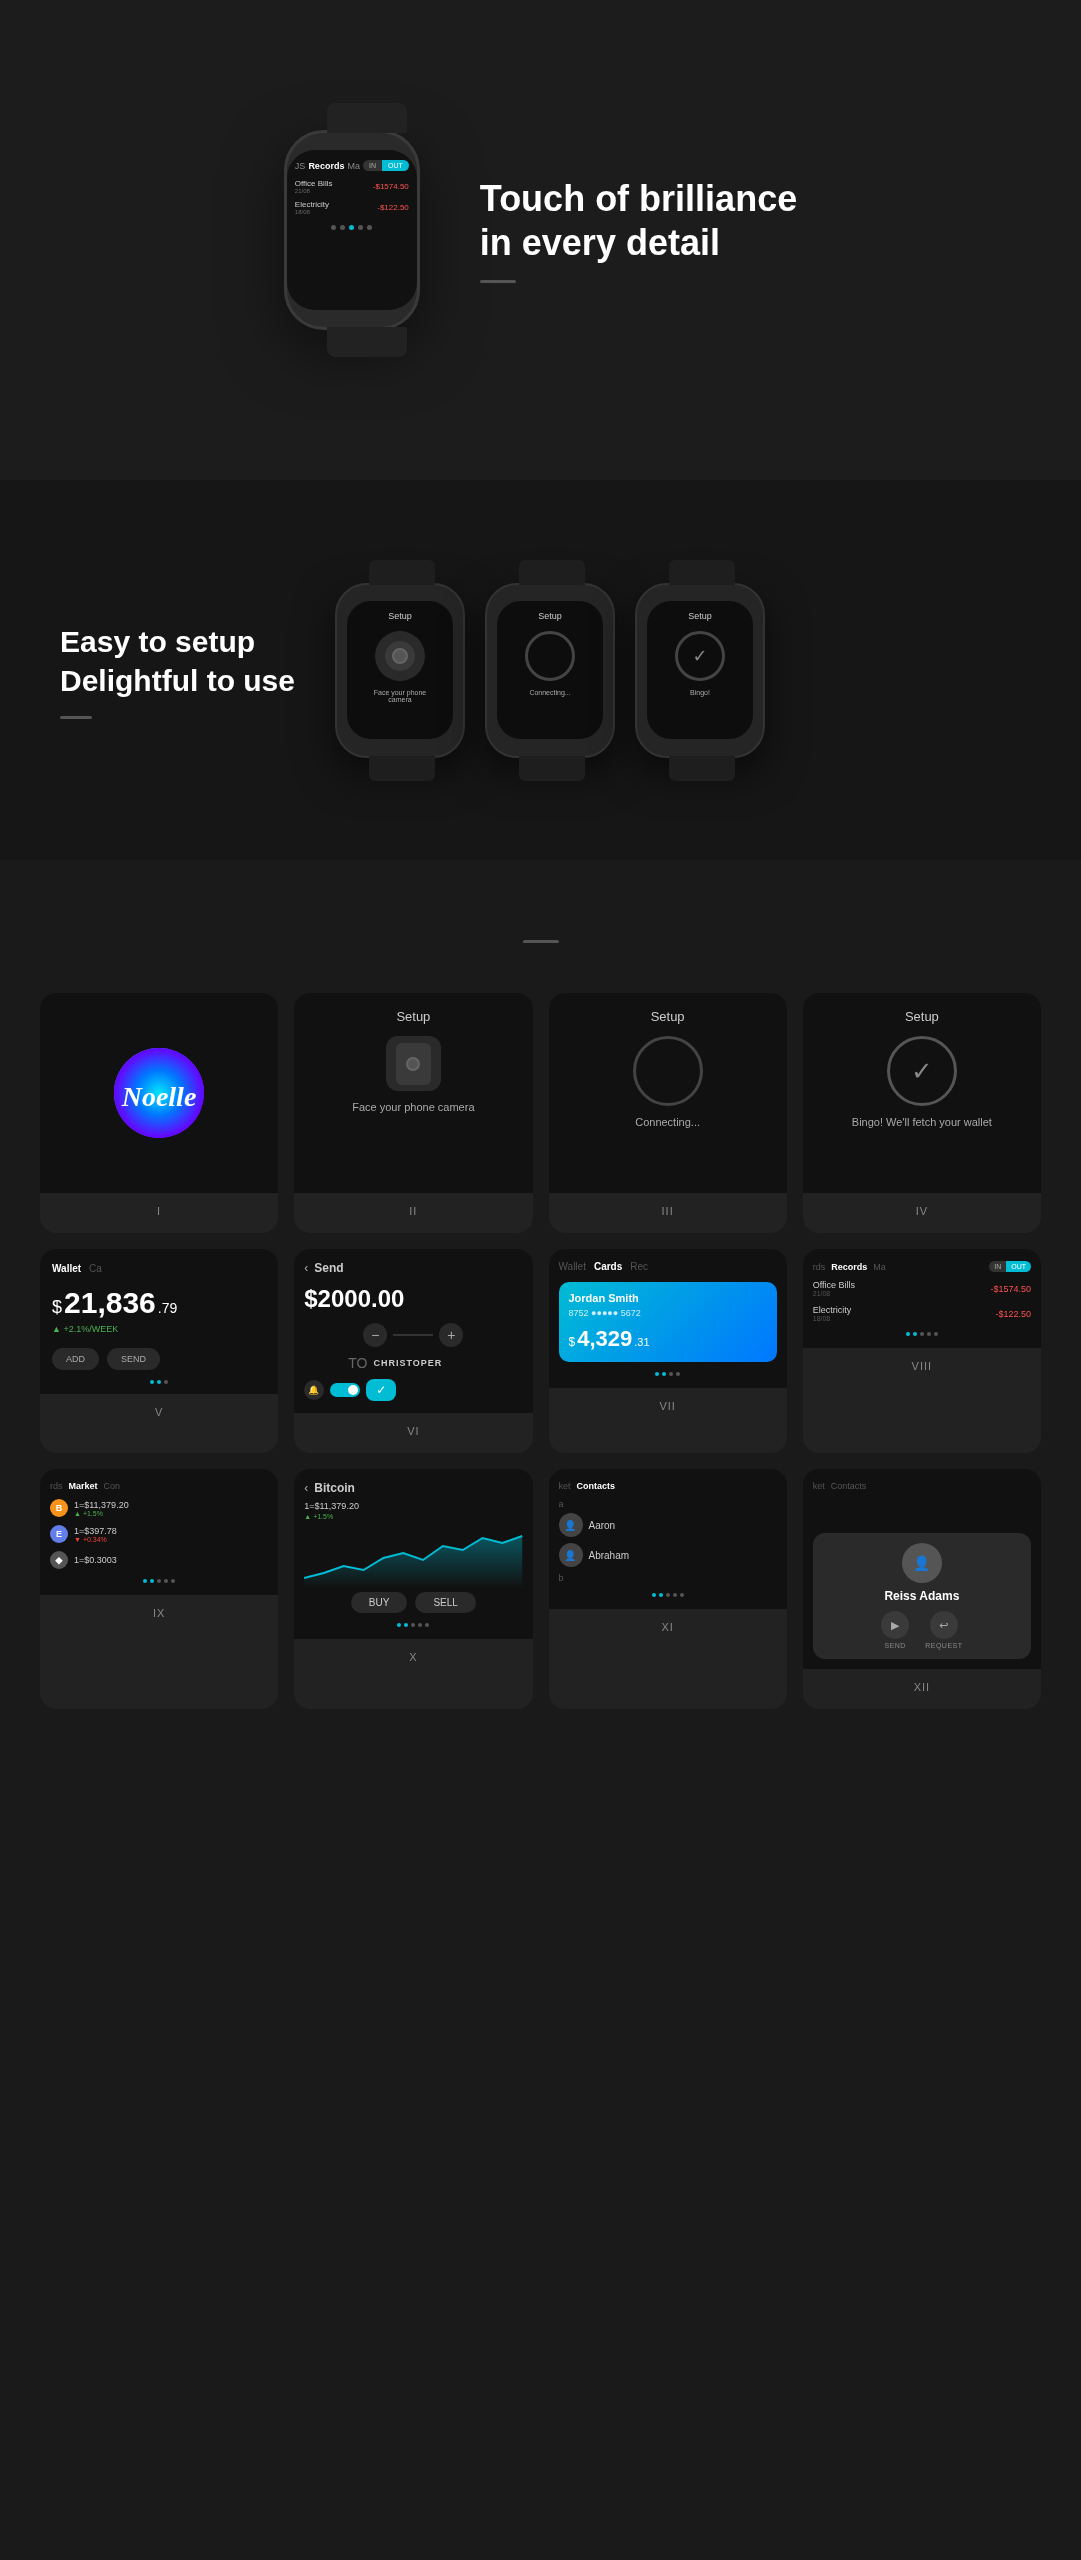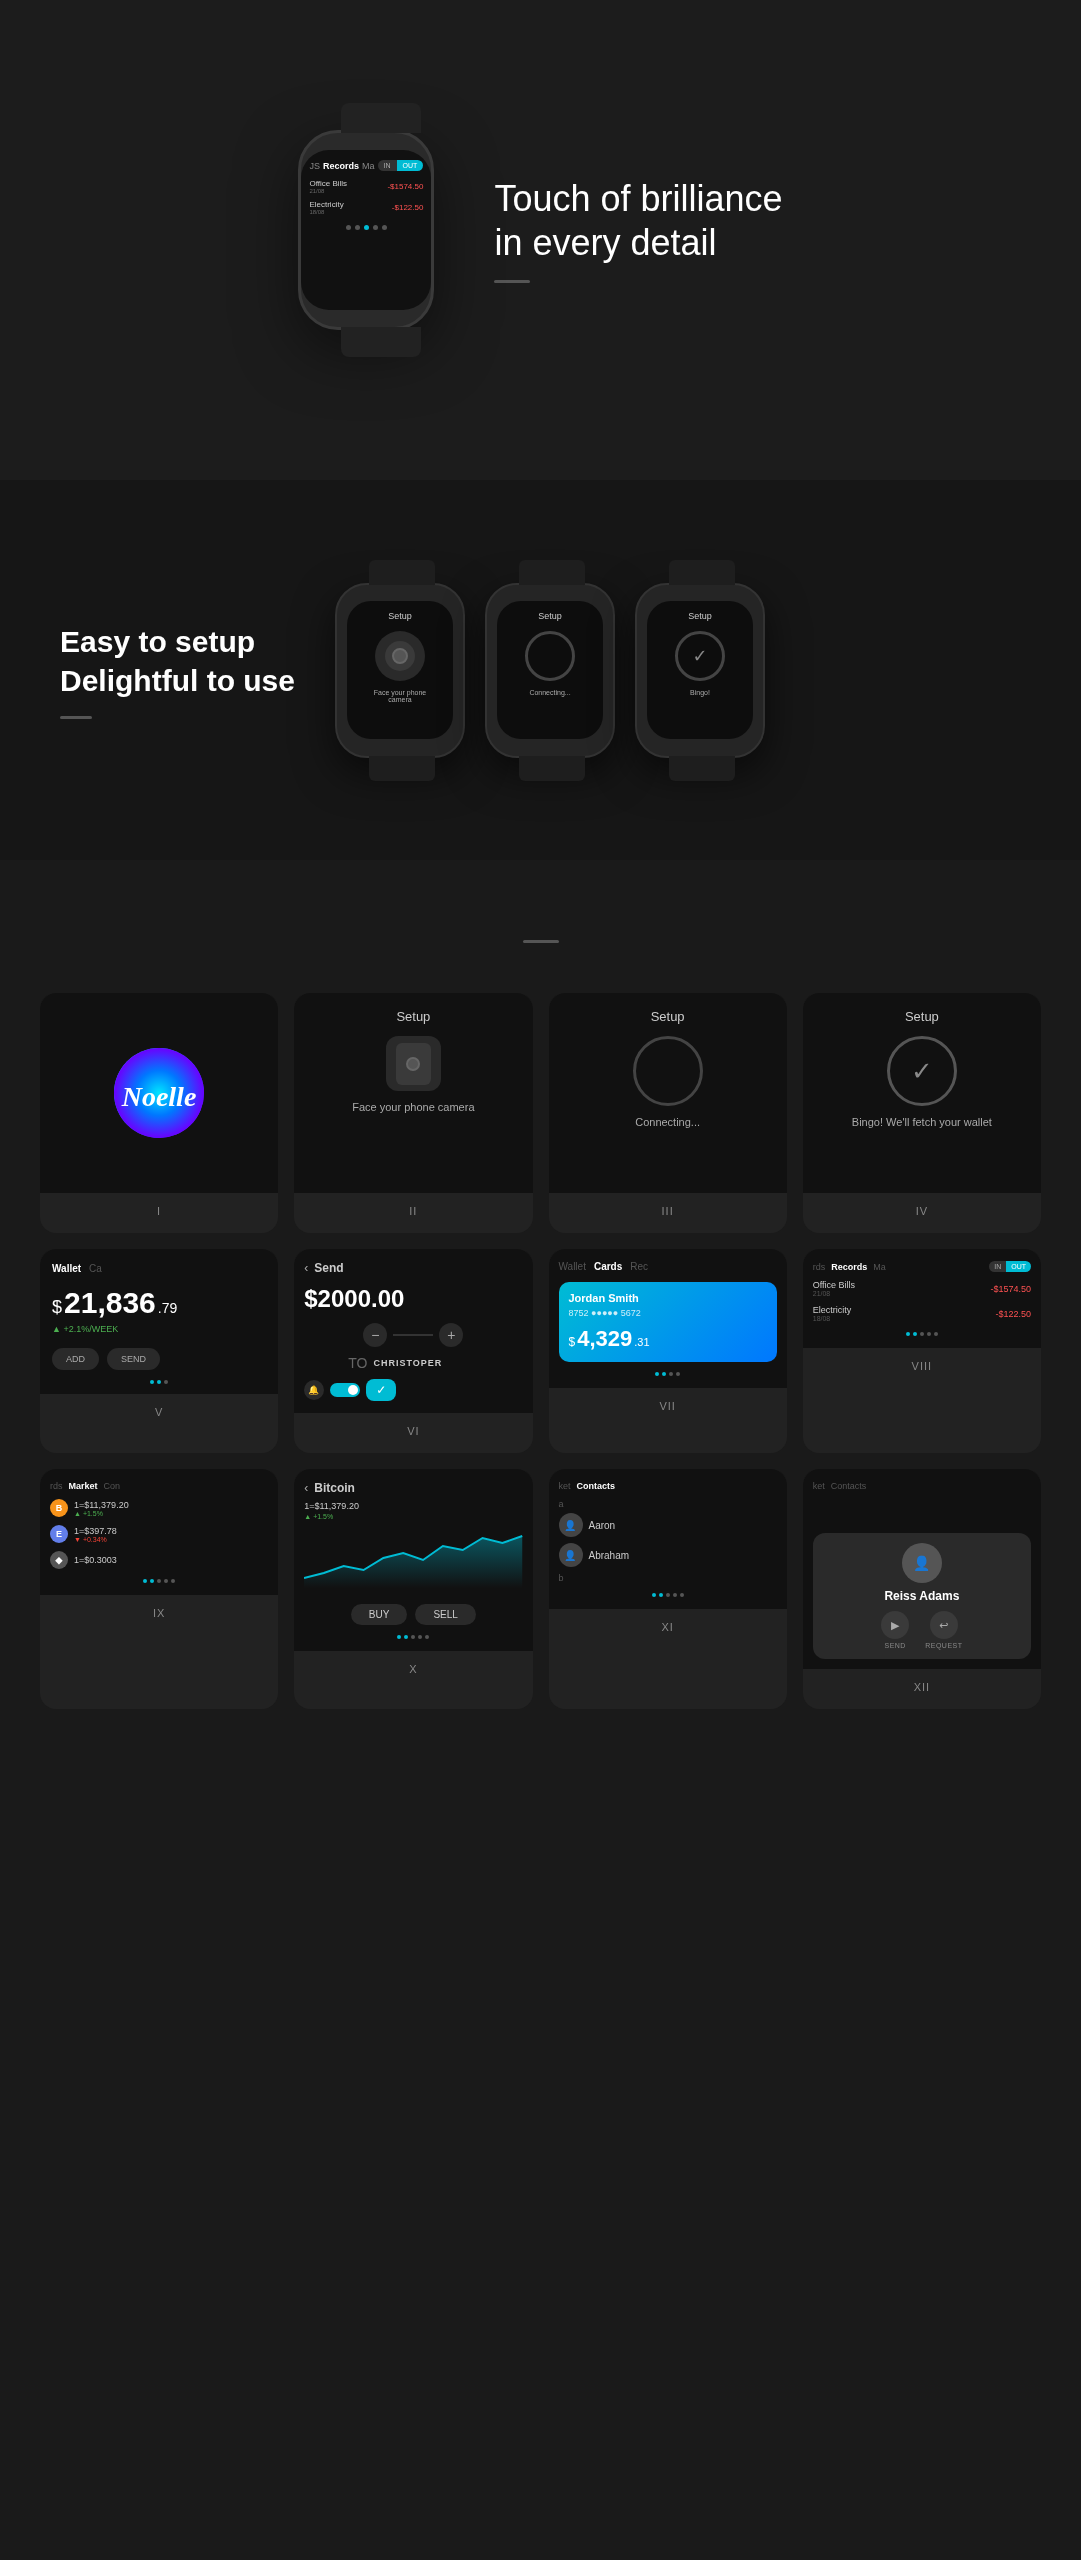--- a/index.html
+++ b/index.html
@@ -114,21 +114,21 @@
     }
     .watch-record-amount {
       font-size: 8px;
       color: #ff5252;
     }
     .touch-text {
       max-width: 320px;
     }
     .touch-title {
       font-size: 36px;
-      font-weight: 400;
+      font-weight: 700;
       line-height: 1.2;
       margin-bottom: 16px;
     }
     .touch-divider {
       width: 36px;
       height: 3px;
       background: #555;
       border-radius: 2px;
     }
     .dots-row {
@@ -791,21 +791,21 @@
     }
     .bitcoin-chart {
       width: 100%;
       height: 60px;
       position: relative;
     }
     .bitcoin-btns {
       display: flex;
       gap: 8px;
       justify-content: center;
-      margin-top: 16px;
+      margin-top: 4px;
     }
     .bitcoin-buy-btn {
       background: #2a2a2a;
       border-radius: 12px;
       padding: 5px 18px;
       font-size: 10px;
       color: #ccc;
     }
     .bitcoin-sell-btn {
       background: #2a2a2a;

